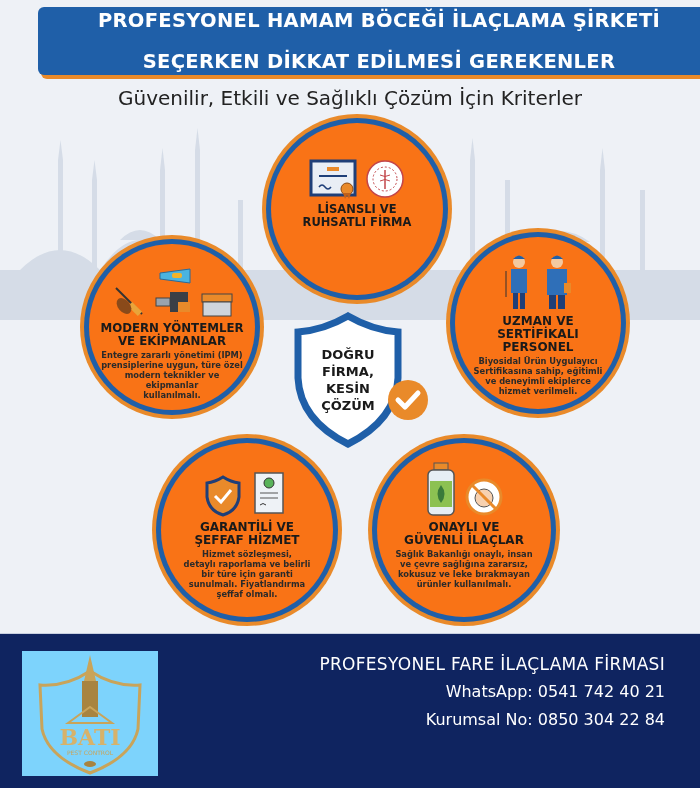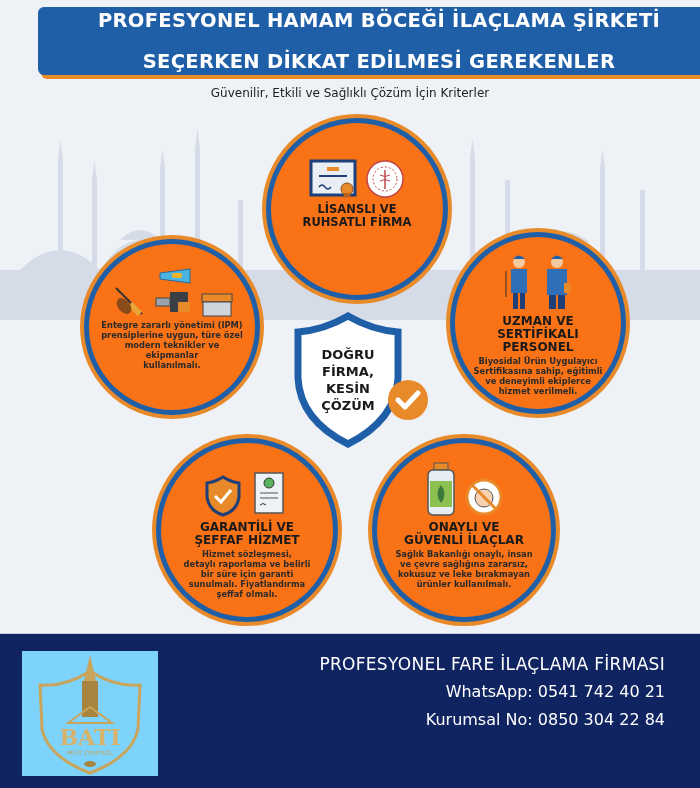--- a/index.html
+++ b/index.html
@@ -16,21 +16,21 @@
     background: #1f5fa8; border-radius: 6px;
     box-shadow: 3px 4px 0 #e98a2a;
     display: flex; flex-direction: column; align-items: center; justify-content: space-between;
   }
   .title-line {
     color: #ffffff; font-weight: bold; font-size: 19.5px; letter-spacing: 0.3px; line-height: 27px;
     font-family: "DejaVu Sans", sans-serif;
   }
   .subtitle {
     position: absolute; left: 0; top: 86px; width: 700px; text-align: center;
-    font-size: 12px; color: #222;
+    font-size: 20px; color: #222;
     font-family: "DejaVu Sans", sans-serif;
   }
   .circle {
     position: absolute; border-radius: 50%;
     background: #e98a2a;
     padding: 4px;
   }
   .circle-inner {
     width: 100%; height: 100%; border-radius: 50%;
     background: #1f5fa8; padding: 5px;
@@ -145,20 +145,24 @@
           <rect x="2" y="10" width="14" height="8" fill="#9aa3ad" stroke="#444"></rect>
           <rect x="16" y="4" width="18" height="20" fill="#3a3f46"></rect>
           <rect x="24" y="14" width="12" height="10" fill="#e98a2a"></rect>
         </svg>
       </div>
       <svg width="34" height="26" viewBox="0 0 34 26">
         <rect x="2" y="2" width="30" height="8" fill="#e98a2a" stroke="#444"></rect>
         <rect x="3" y="10" width="28" height="14" fill="#cfd5dc" stroke="#444"></rect>
       </svg>
     </div>
+    <div class="c-title" style="font-size:11.8px;">
+      <div>MODERN YÖNTEMLER</div>
+      <div>VE EKİPMANLAR</div>
+    </div>
     <div class="c-body">
       <div>Entegre zararlı yönetimi (IPM)</div>
       <div>prensiplerine uygun, türe özel</div>
       <div>modern teknikler ve</div>
       <div>ekipmanlar</div>
       <div>kullanılmalı.</div>
     </div>
   </div>
     </div>
 </div>
@@ -231,21 +235,21 @@
         <path d="M11 34 q3 -3 6 0" stroke="#333" fill="none"></path>
       </svg>
     </div>
     <div class="c-title" style="font-size:12px;">
       <div>GARANTİLİ VE</div>
       <div>ŞEFFAF HİZMET</div>
     </div>
     <div class="c-body">
       <div>Hizmet sözleşmesi,</div>
       <div>detaylı raporlama ve belirli</div>
-      <div>bir süre için garanti</div>
+      <div>bir türe için garanti</div>
       <div>sunulmalı. Fiyatlandırma</div>
       <div>şeffaf olmalı.</div>
     </div>
   </div>
     </div>
 </div>
 
 <div class="circle" style="left:368px; top:434px; width:192px; height:192px;">
   <div class="circle-inner">
       <div class="circle-core" style="padding-top:14px;">

